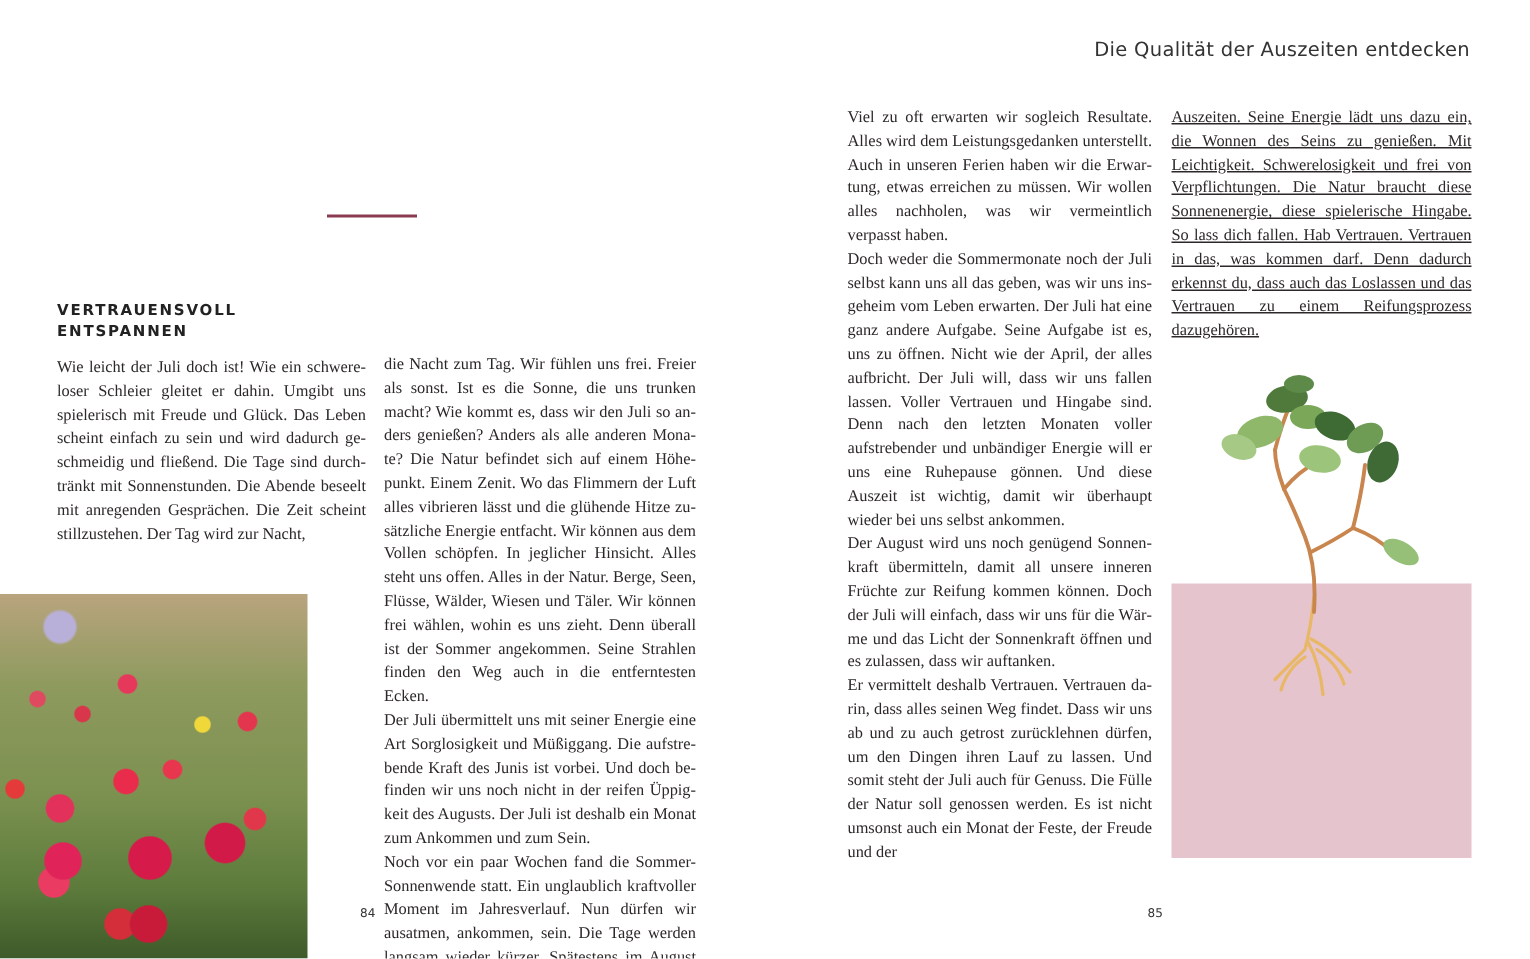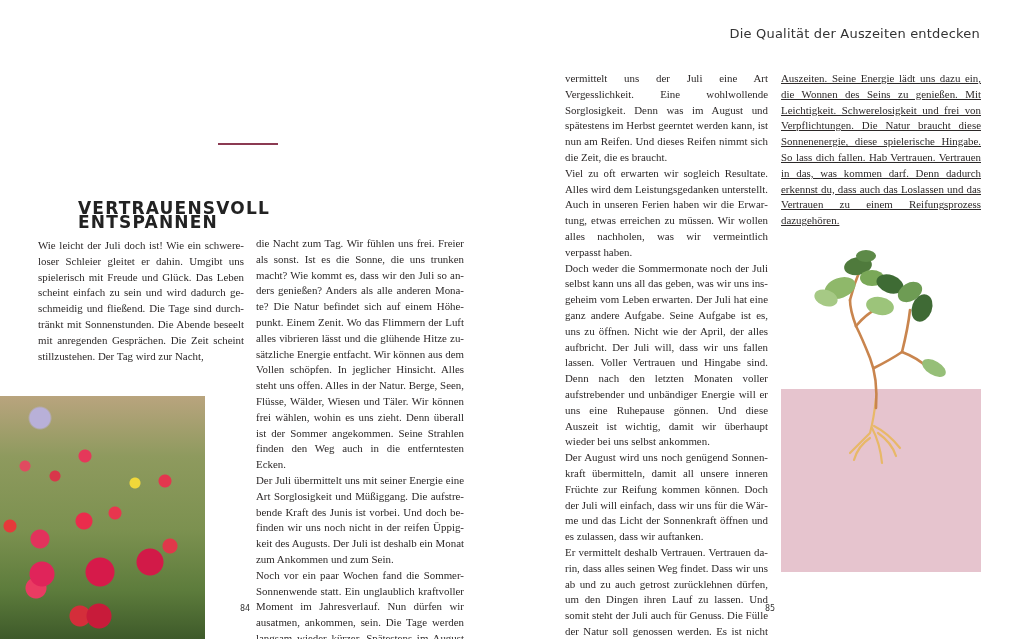--- a/index.html
+++ b/index.html
@@ -14,21 +14,21 @@
     position: absolute; left: 60px; width: 400px; top: 72px;
     text-align: center; color: #7b2a42;
     font-family: "DejaVu Serif", serif; font-weight: bold;
     font-size: 22px; line-height: 27px; letter-spacing: 0.2px;
   }
   .title-rule { position: absolute; left: 218px; top: 143px; width: 60px; height: 1.5px; background: #8b3a52; }
 
   .subhead {
     position: absolute; left: 38px; top: 201px; width: 200px;
     font-family: "DejaVu Sans", sans-serif; font-weight: bold;
-    font-size: 17px; line-height: 14px; letter-spacing: 1.2px; color: #222; margin-left: 40px;
+    font-size: 10px; line-height: 14px; letter-spacing: 1.2px; color: #222;
   }
 
   .col {
     position: absolute; width: 206px;
     font-family: "Liberation Serif", serif;
     font-size: 10.9px; line-height: 15.8px; color: #2c2828;
     text-align: justify; hyphens: manual;
   }
   .col p { margin: 0; }
   .col1 { left: 38px; top: 238px; }
@@ -106,21 +106,20 @@
     <p>Noch vor ein paar Wochen fand die Sommer-Sonnenwende statt. Ein unglaublich kraftvol­ler Moment im Jahresverlauf. Nun dürfen wir ausatmen, ankommen, sein. Die Tage werden langsam wieder kürzer. Spätestens im August sind wir uns dessen bewusst. Doch mittendrin</p>
   </div>
 
   <div class="photo"></div>
 
   <div class="page-num pn-left">84</div>
 
   <div class="running-head">Die Qualität der Auszeiten entdecken</div>
 
   <div class="col col3">
-    <p>vermittelt uns der Juli eine Art Vergesslichkeit. Eine wohlwollende Sorglosigkeit. Denn was im August und spätestens im Herbst geerntet werden kann, ist nun am Reifen. Und dieses Reifen nimmt sich die Zeit, die es braucht.</p>
     <p>Viel zu oft erwarten wir sogleich Resultate. Al­les wird dem Leistungsgedanken unterstellt. Auch in unseren Ferien haben wir die Erwar­tung, etwas erreichen zu müssen. Wir wollen alles nachholen, was wir vermeintlich verpasst haben.</p>
     <p>Doch weder die Sommermonate noch der Juli selbst kann uns all das geben, was wir uns ins­geheim vom Leben erwarten. Der Juli hat eine ganz andere Aufgabe. Seine Aufgabe ist es, uns zu öffnen. Nicht wie der April, der alles auf­bricht. Der Juli will, dass wir uns fallen lassen. Voller Vertrauen und Hingabe sind. Denn nach den letzten Monaten voller aufstrebender und unbändiger Energie will er uns eine Ruhepause gönnen. Und diese Auszeit ist wichtig, damit wir überhaupt wieder bei uns selbst ankom­men.</p>
     <p>Der August wird uns noch genügend Sonnen­kraft übermitteln, damit all unsere inneren Früchte zur Reifung kommen können. Doch der Juli will einfach, dass wir uns für die Wär­me und das Licht der Sonnenkraft öffnen und es zulassen, dass wir auftanken.</p>
     <p>Er vermittelt deshalb Vertrauen. Vertrauen da­rin, dass alles seinen Weg findet. Dass wir uns ab und zu auch getrost zurücklehnen dürfen, um den Dingen ihren Lauf zu lassen. Und somit steht der Juli auch für Genuss. Die Fülle der Na­tur soll genossen werden. Es ist nicht umsonst auch ein Monat der Feste, der Freude und der</p>
   </div>
 
   <div class="col col4">
     <p>Auszeiten. Seine Energie lädt uns dazu ein, die Wonnen des Seins zu genießen. Mit Leichtig­keit. Schwerelosigkeit und frei von Verpflich­tungen. Die Natur braucht diese Sonnenener­gie, diese spielerische Hingabe. So lass dich fallen. Hab Vertrauen. Vertrauen in das, was kommen darf. Denn dadurch erkennst du, dass auch das Loslassen und das Vertrauen zu ei­nem Reifungsprozess dazugehören.</p>
   </div>
 

